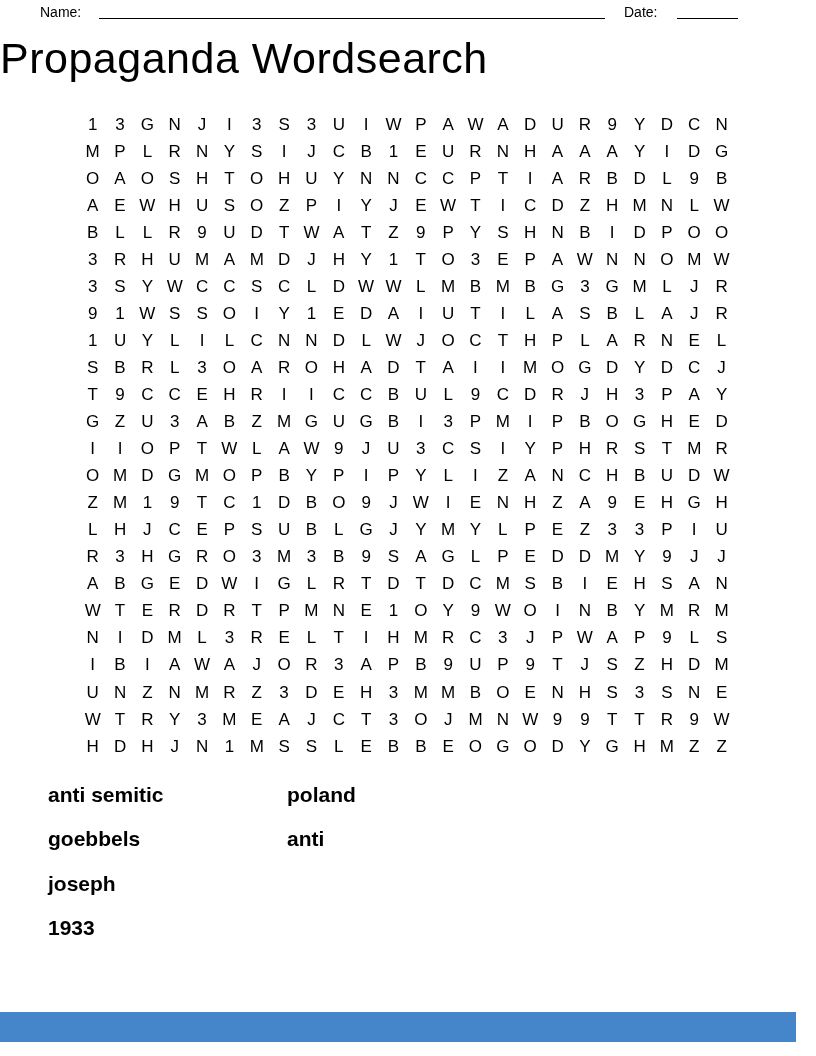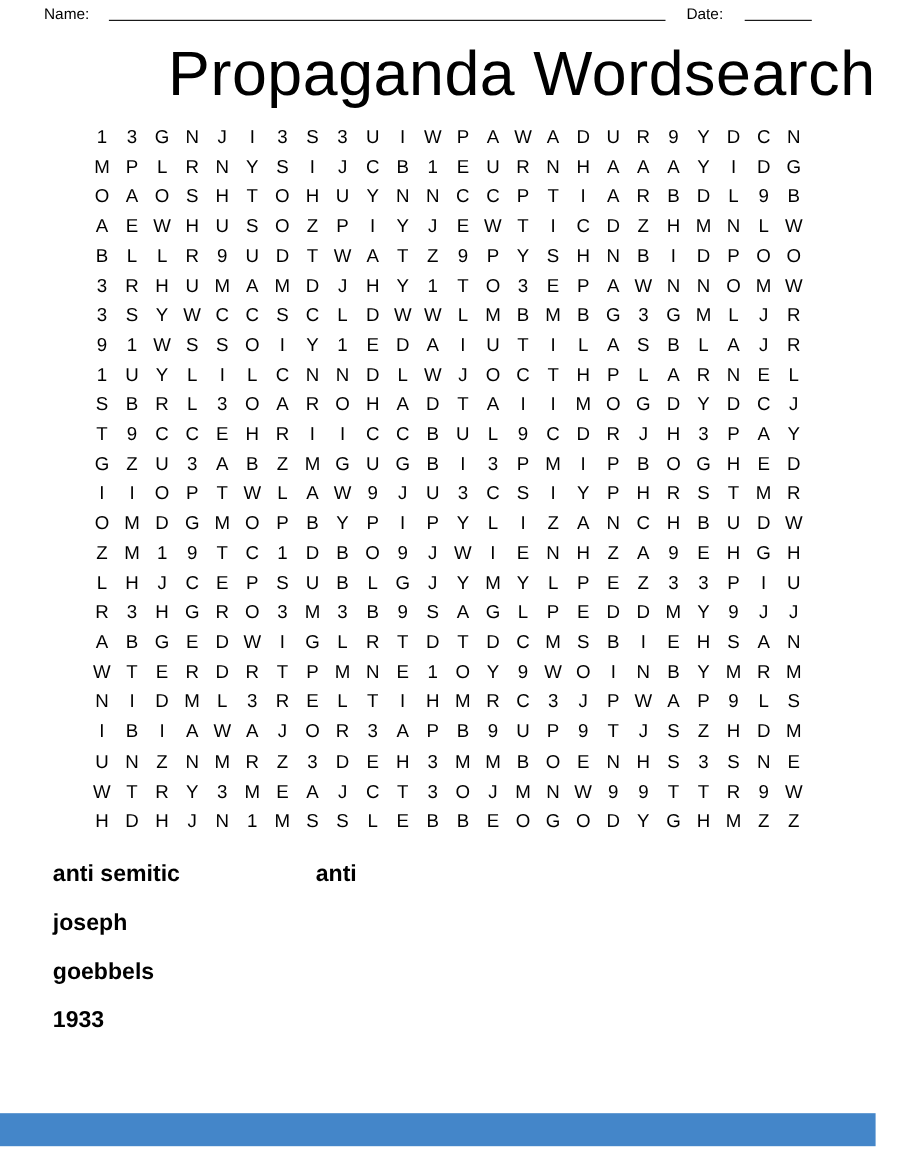--- a/index.html
+++ b/index.html
@@ -25,22 +25,22 @@
     height: 16px;
     border-bottom: 1.4px solid #000;
   }
   #name-line { left: 99px;  top: 2px; width: 506px; }
   #date-line { left: 677px; top: 2px; width: 61px;  }
   .title {
     position: absolute;
     top: 34px;
     left: 0;
     width: 100%;
-    text-align: right;
-    font-size: 57px;
+    text-align: left;
+    font-size: 43px;
     font-weight: 400;
     letter-spacing: 0.5px;
     color: #000;
   }
   .grid {
     position: absolute;
     left: 79px;
     top: 111px;
     display: grid;
     grid-template-columns: repeat(24, 27.35px);
@@ -665,23 +665,24 @@
       <div class="cell">Y</div>
       <div class="cell">G</div>
       <div class="cell">H</div>
       <div class="cell">M</div>
       <div class="cell">Z</div>
       <div class="cell">Z</div>
     </div>
 
   <div class="word-col" id="word-col-1">
       <div class="word">anti semitic</div>
+      <div class="word">goebbels</div>
       <div class="word">joseph</div>
-      <div class="word">goebbels</div>
       <div class="word">1933</div>
     </div>
   <div class="word-col" id="word-col-2">
+      <div class="word">poland</div>
       <div class="word">anti</div>
     </div>
 
   <div class="accent-bar" style="background: rgb(68, 134, 201);"></div>
 
 </div>
 
 </body></html>

